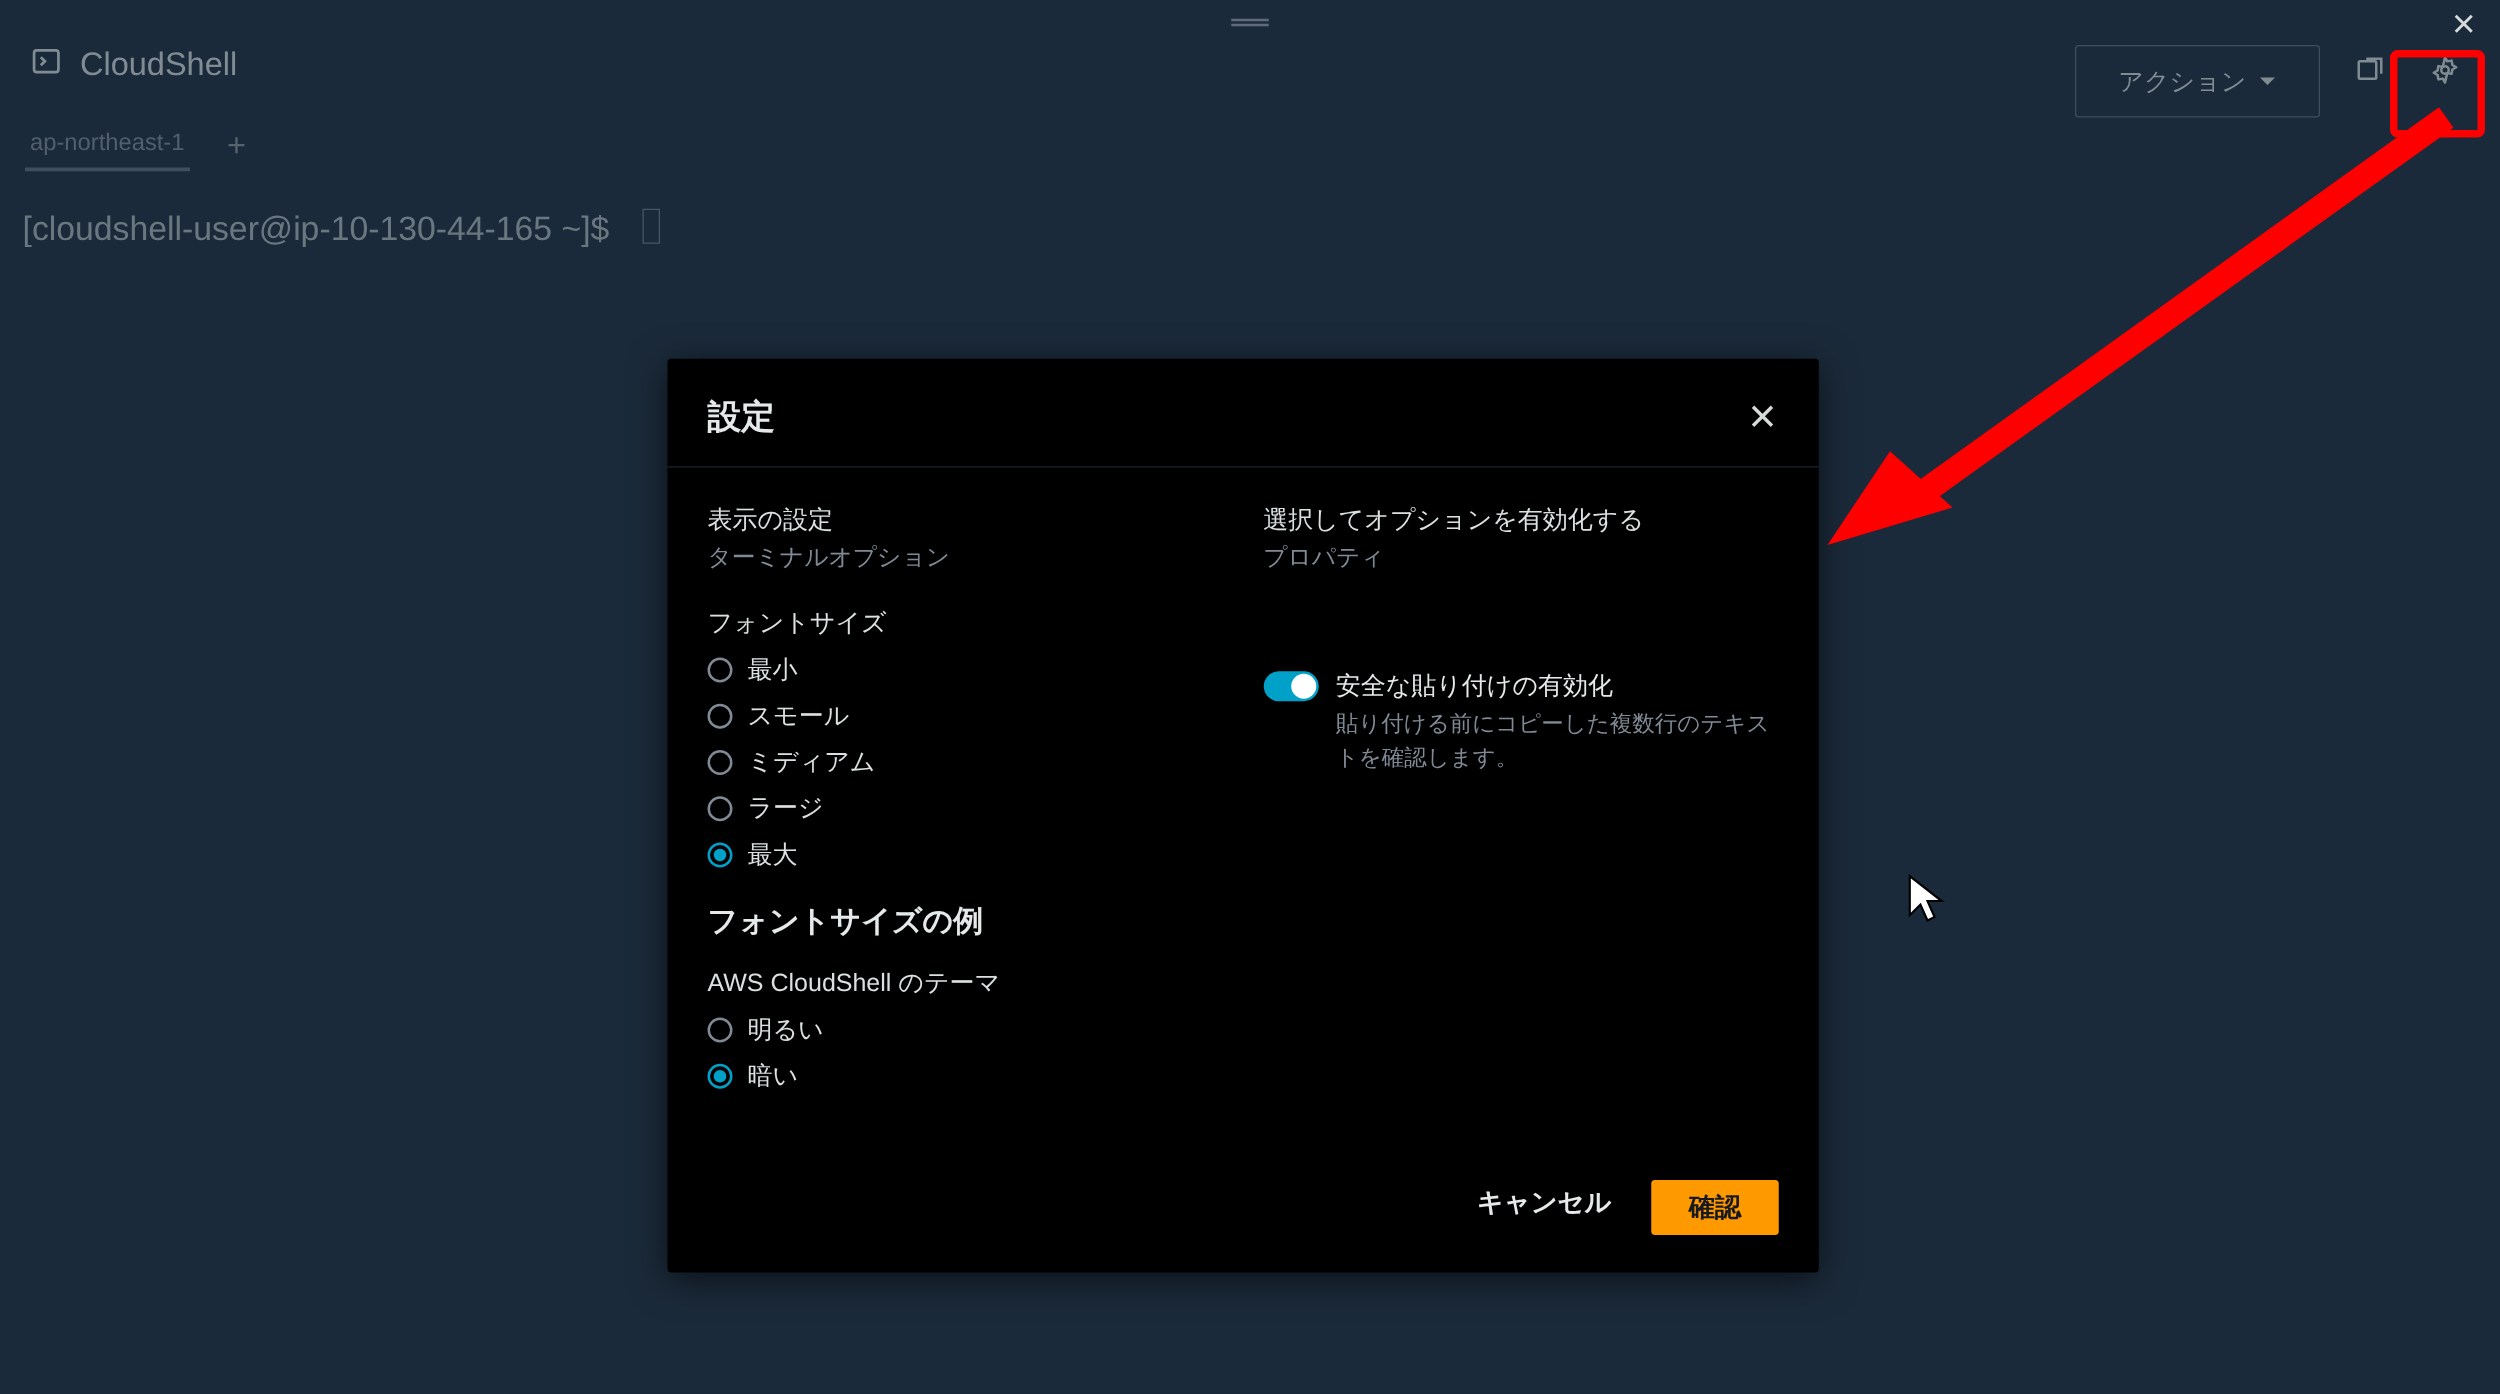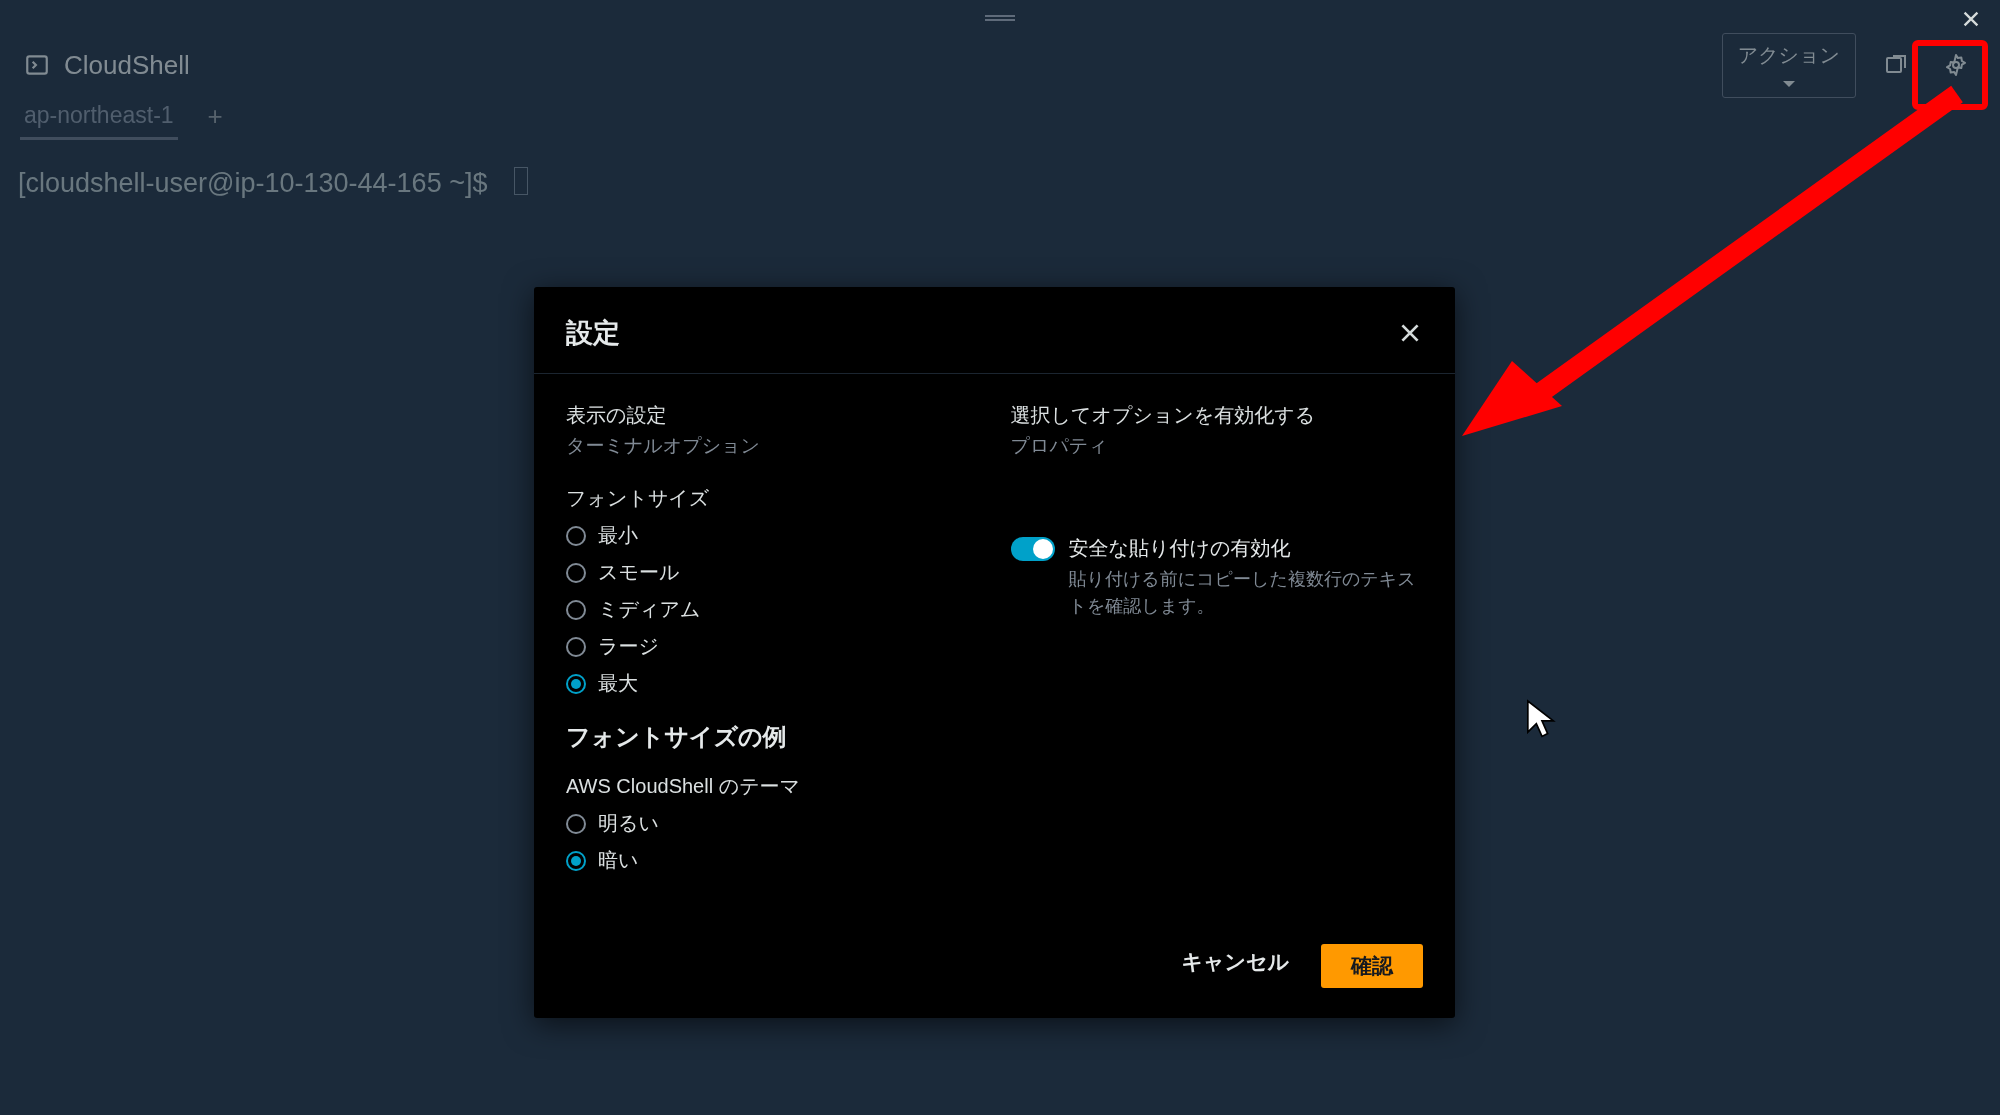--- a/index.html
+++ b/index.html
@@ -47,49 +47,47 @@
     top: 8px;
     width: 22px;
     height: 22px;
     cursor: pointer;
   }
   .top-close svg { width: 100%; height: 100%; }
 
   .header-bar {
     height: 58px;
     display: flex;
-    align-items: center;
     padding: 0 24px;
     gap: 14px;
     opacity: 0.55;
   }
   .app-logo {
     display: flex;
     align-items: center;
     justify-content: center;
     width: 26px;
     height: 26px;
   }
   .app-title {
     font-size: 26px;
     font-weight: 500;
     color: #d5dbdb;
   }
   .header-spacer { flex: 1; }
   .actions-btn {
     border: 1px solid #5f6b7a;
     border-radius: 3px;
-    padding: 8px 15px;
+    padding: 8px 34px;
     font-size: 20px;
     color: #d5dbdb;
     display: flex;
     align-items: center;
     gap: 10px;
     cursor: pointer;
-    flex-direction: column;
   }
   .hdr-icon-btn {
     width: 40px;
     height: 40px;
     display: flex;
     align-items: center;
     justify-content: center;
     cursor: pointer;
     margin-left: 6px;
   }
@@ -98,21 +96,21 @@
   .tabs-bar {
     height: 46px;
     border-bottom: 1px solid #1b2a3a;
     display: flex;
     align-items: center;
     padding: 0 20px;
     gap: 30px;
     opacity: 0.55;
   }
   .tab {
-    font-size: 23px;
+    font-size: 19px;
     color: #7d8998;
     padding: 8px 4px;
     border-bottom: 3px solid #5f6b7a;
     cursor: pointer;
   }
   .tab-add {
     font-size: 26px;
     color: #879196;
     cursor: pointer;
   }

